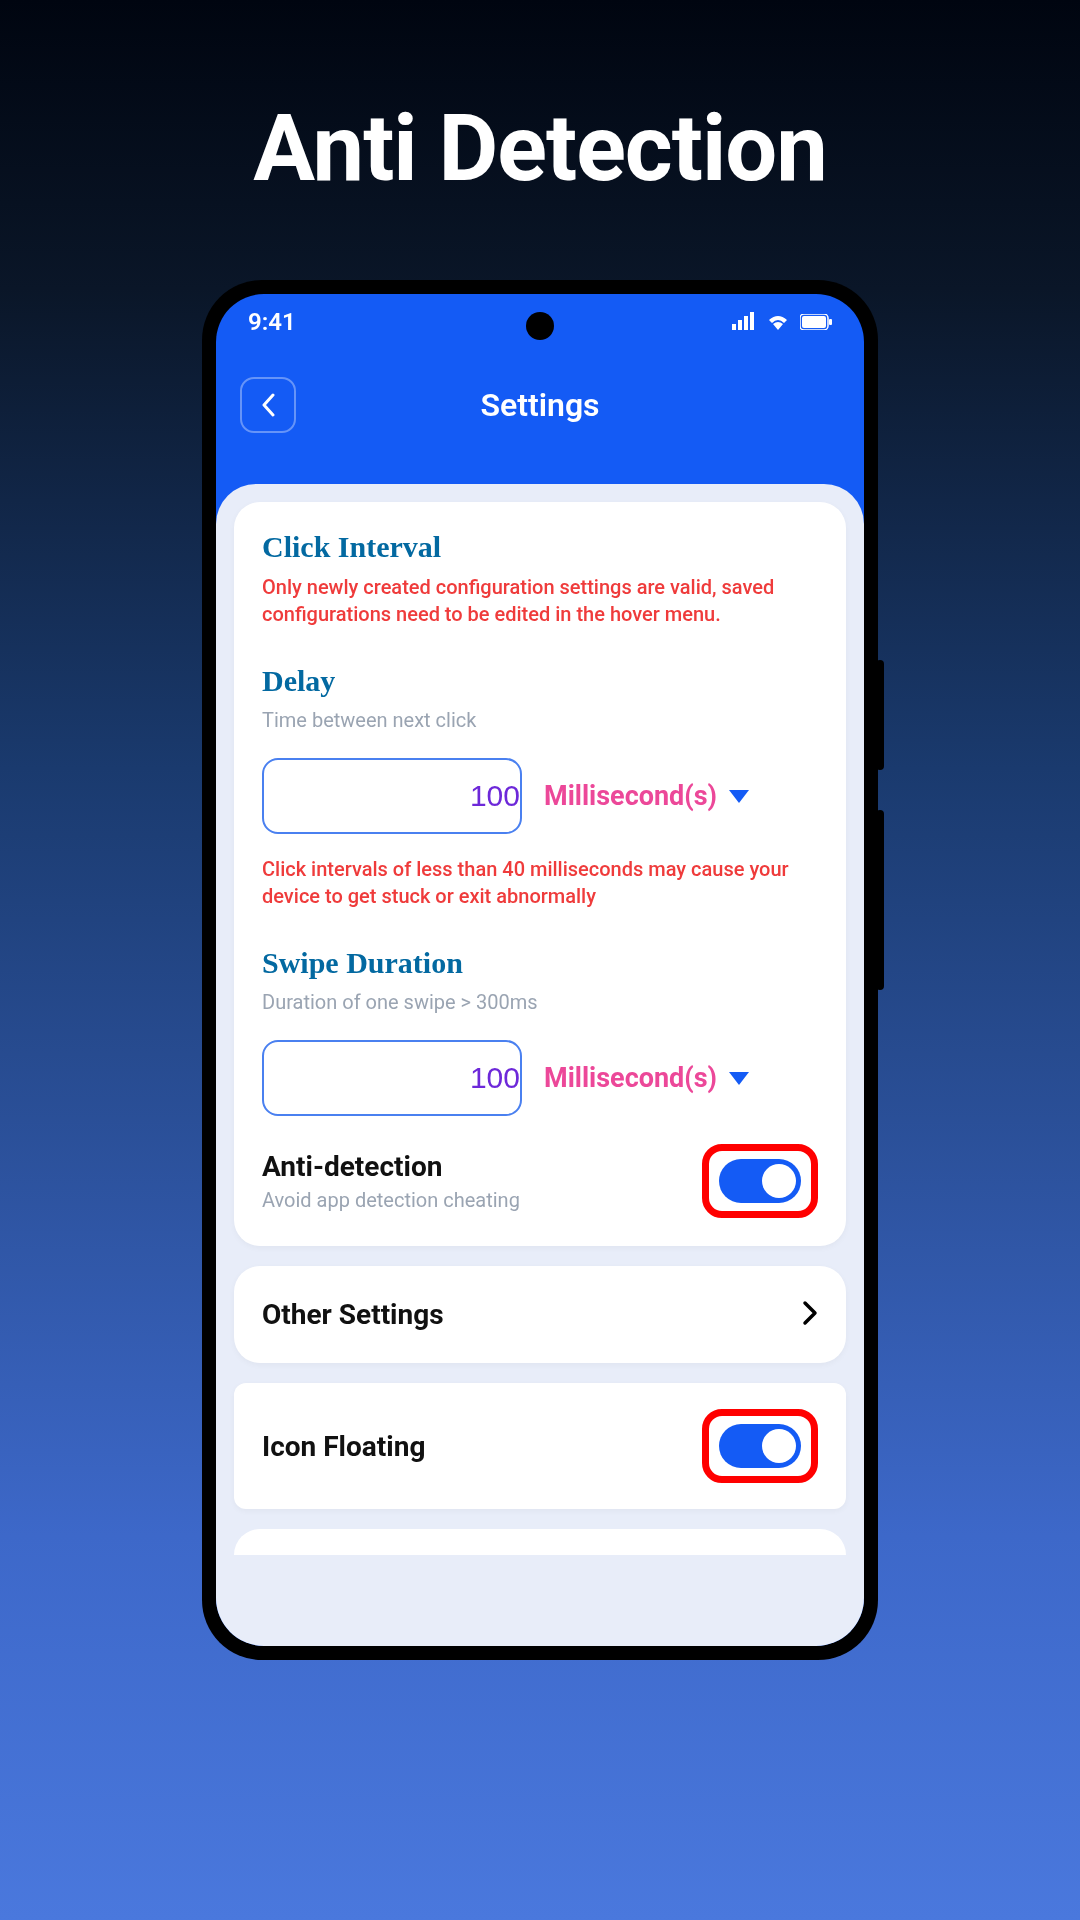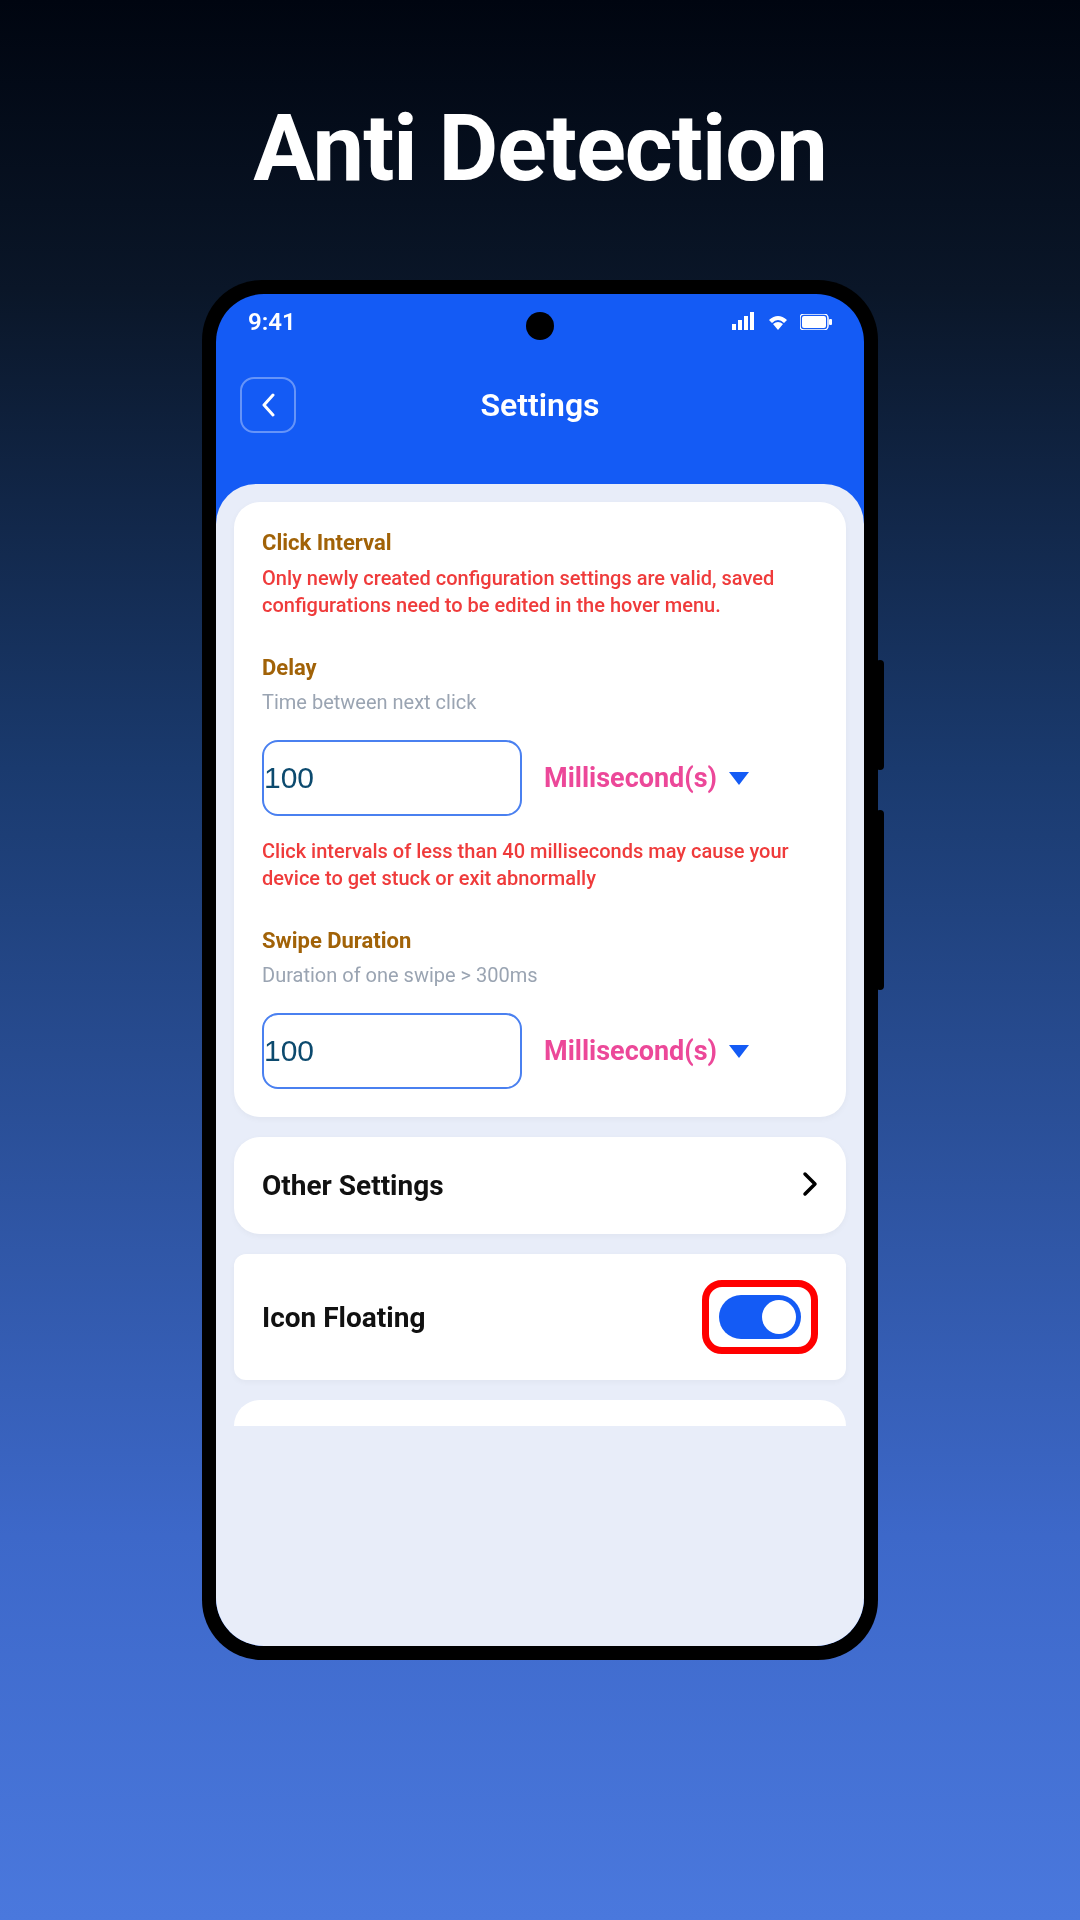--- a/index.html
+++ b/index.html
@@ -120,24 +120,25 @@
   }
 
   .card {
     background: #ffffff;
     border-radius: 26px;
     padding: 28px 28px;
     box-shadow: 0 2px 6px rgba(0,0,0,0.04);
   }
 
   .section-title {
-    font-size: 22px;
+    font-size: 30px;
     font-weight: 700;
-    color: #a16207;
+    color: #0369a1;
     margin-bottom: 10px;
+    font-family: Liberation Serif, serif;
   }
   .warning-text {
     color: #ef3b3b;
     font-size: 20px;
     line-height: 1.35;
     font-weight: 500;
   }
   .subtext {
     color: #9aa4b2;
     font-size: 20px;
@@ -151,23 +152,23 @@
     display: flex;
     align-items: center;
     gap: 22px;
     margin-top: 26px;
   }
   .num-input {
     width: 260px;
     height: 76px;
     border: 2px solid #4a80f0;
     border-radius: 16px;
-    text-align: left;
+    text-align: right;
     font-size: 30px;
-    color: #0c4a6e;
+    color: #6d28d9;
     font-weight: 500;
     background: #fff;
     outline: none;
   }
   .unit-select {
     color: #ec4899;
     font-size: 27px;
     font-weight: 700;
     display: flex;
     align-items: center;
@@ -301,20 +302,31 @@
           <div class="subtext">Duration of one swipe &gt; 300ms</div>
           <div class="input-row">
             <input class="num-input" value="100" style="">
             <div class="unit-select">
               <span>Millisecond(s)</span>
               <span class="triangle-down"></span>
             </div>
           </div>
         </div>
 
+        <div class="toggle-row">
+          <div class="toggle-title-wrap">
+            <div class="toggle-title">Anti-detection</div>
+            <div class="subtext">Avoid app detection cheating</div>
+          </div>
+          <div class="highlight-box">
+            <div class="toggle on">
+              <div class="toggle-knob"></div>
+            </div>
+          </div>
+        </div>
 
       </div>
 
       <div class="card" style="padding:32px 28px;">
         <div class="nav-row">
           <div class="nav-title">Other Settings</div>
           <span class="chevron-icon">
             <svg width="16" height="26" viewBox="0 0 16 26">
                 <path d="M3 3 L13 13 L3 23" stroke="#000" stroke-width="3.5" fill="none" stroke-linecap="round" stroke-linejoin="round"></path>
               </svg>

